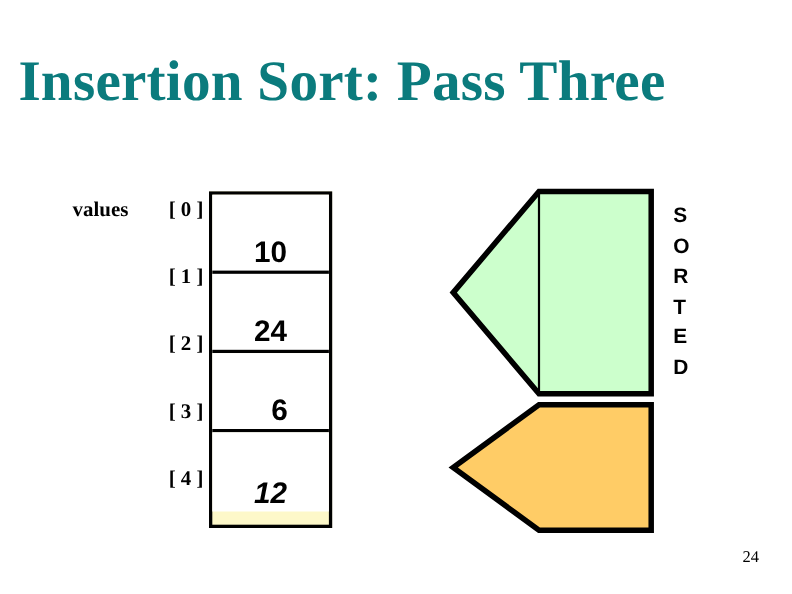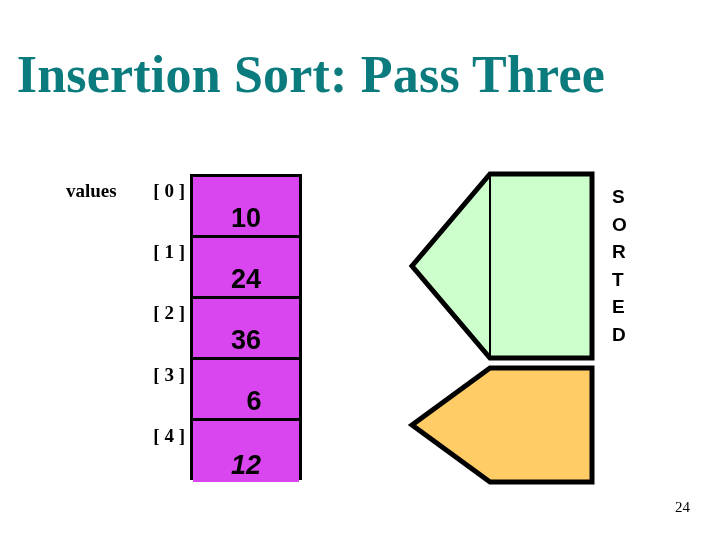--- a/index.html
+++ b/index.html
@@ -39,22 +39,22 @@
     top: 174px;
     width: 112px;
     height: 306px;
     box-sizing: border-box;
     border: 3px solid #000000;
     background: #fdf8c9;
   }
   .array-cell {
     position: relative;
     box-sizing: border-box;
-    height: 61px;
-    background: #d946ef;
+    height: 72px;
+    background: #ffffff;
     border-bottom: 3px solid #000000;
   }
   .array-cell:last-child {
     border-bottom: none;
     font-style: italic;
   }
   .cell-value {
     position: absolute;
     left: 0;
     right: 0;
@@ -189,23 +189,20 @@
       <span class="index-label">[ 4 ]</span>
     </div>
   </div>
 
   <div id="array-box">
     <div class="array-cell">
       <span class="cell-value">10</span>
     </div>
     <div class="array-cell">
       <span class="cell-value">24</span>
-    </div>
-    <div class="array-cell">
-      <span class="cell-value">36</span>
     </div>
     <div class="array-cell">
       <span class="cell-value single">6</span>
     </div>
     <div class="array-cell">
       <span class="cell-value">12</span>
     </div>
   </div>
 
   <svg id="sorted-shape" viewBox="0 0 196 200">

